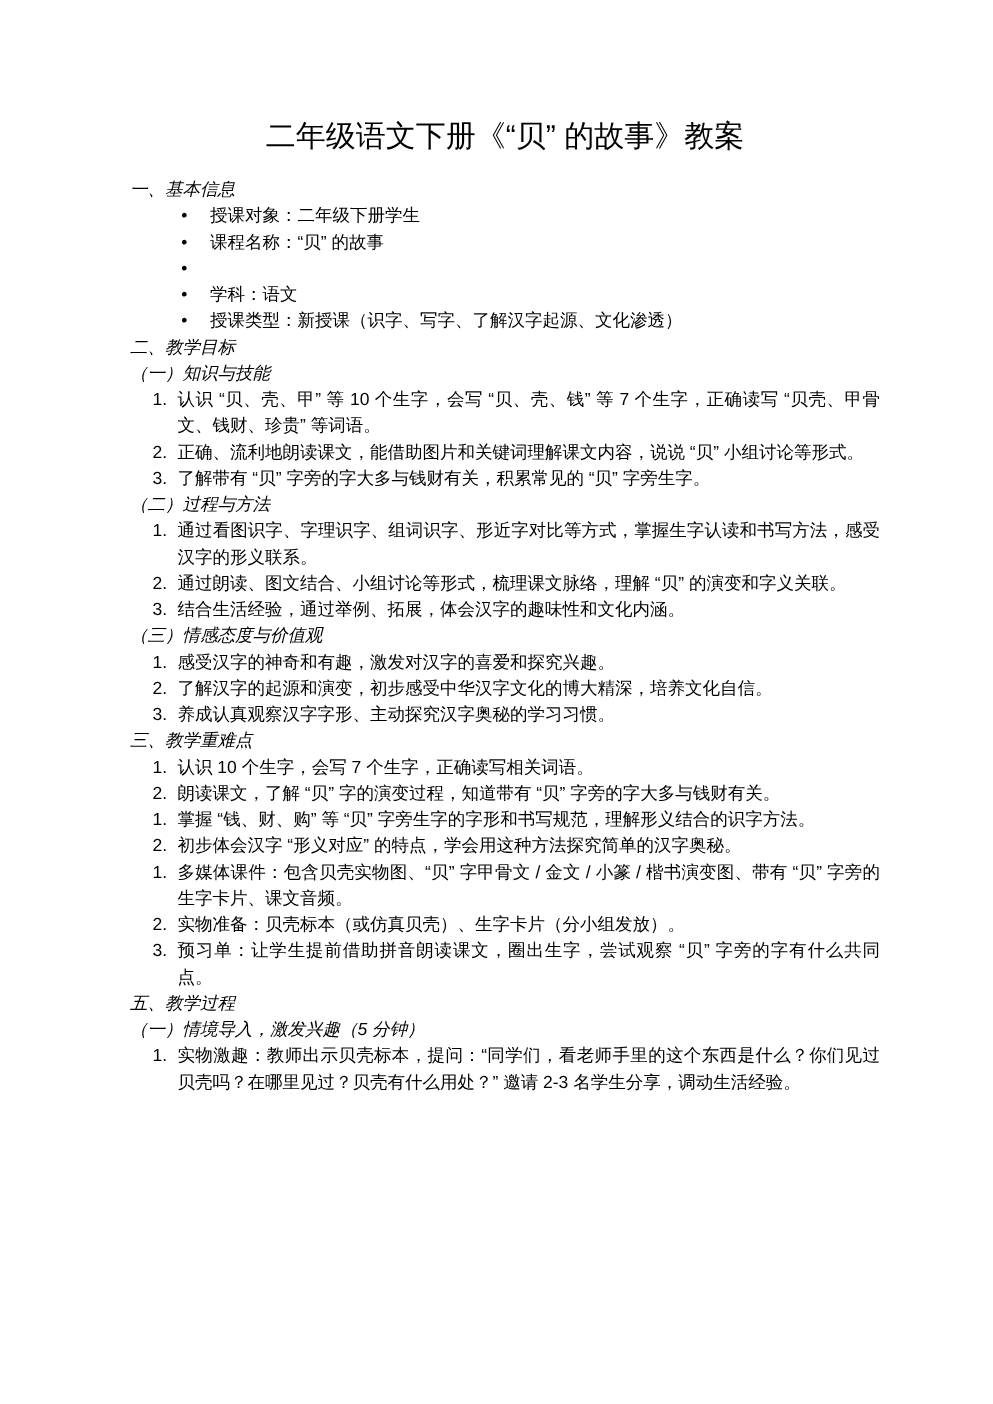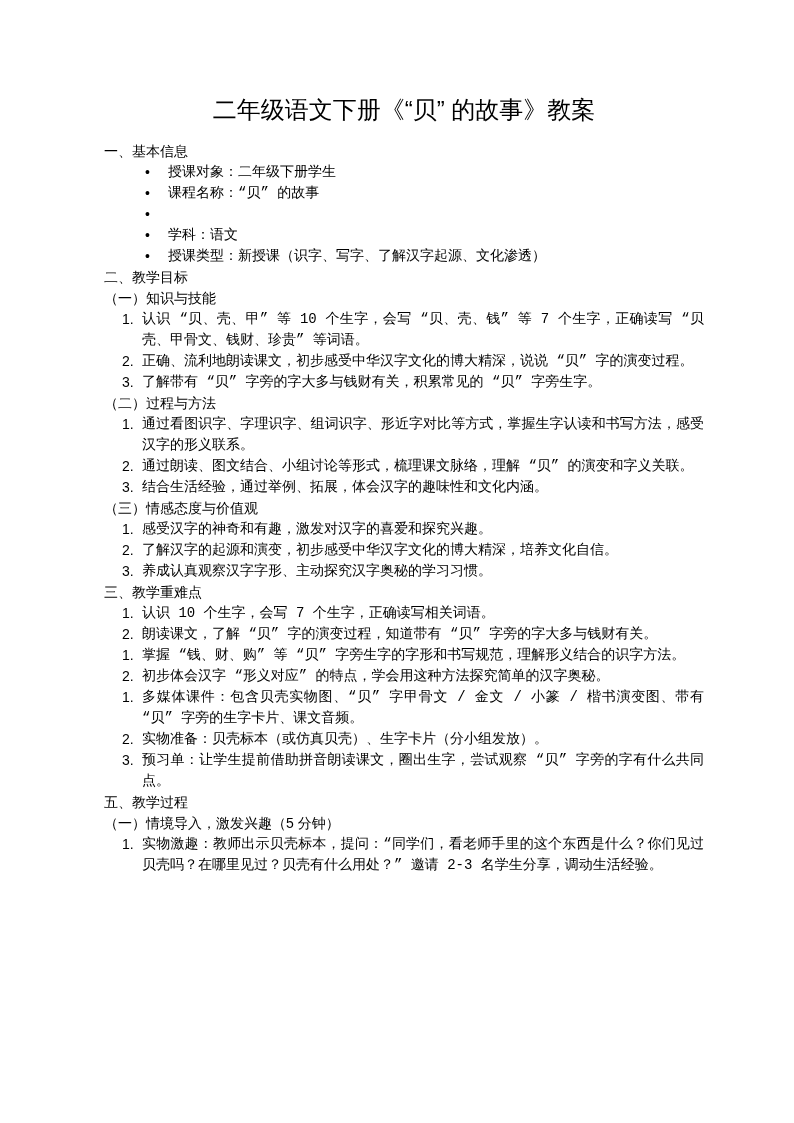--- a/index.html
+++ b/index.html
@@ -24,20 +24,21 @@
     font-size: 24px;
     line-height: 31px;
     font-weight: normal;
     text-align: center;
     margin: 0 0 16px 0;
     white-space: nowrap;
   }
   .block-heading,
   .block-subheading {
     line-height: 21px;
+    font-style: italic;
   }
   .bullet-item {
     display: flex;
     padding-left: 41px;
     line-height: 21px;
   }
   .bullet-marker {
     flex: 0 0 23px;
     width: 23px;
   }
@@ -46,21 +47,20 @@
     padding-left: 18px;
     line-height: 21px;
   }
   .num-marker {
     flex: 0 0 20px;
     width: 20px;
   }
   .item-text {
     flex: 1;
     text-align: justify;
-    font-family: Liberation Mono, monospace;
   }
 </style>
 </head>
 <body>
 
 <div class="page">
   <h1 class="doc-title">二年级语文下册《“贝” 的故事》教案</h1>
   <div>
       <div class="block-heading">一、基本信息</div>
       <div class="bullet-item">
@@ -83,21 +83,21 @@
         <span class="item-text">授课类型：新授课（识字、写字、了解汉字起源、文化渗透）</span>
       </div>
       <div class="block-heading">二、教学目标</div>
       <div class="block-subheading">（一）知识与技能</div>
       <div class="num-item">
         <span class="num-marker">1.</span>
         <span class="item-text">认识 “贝、壳、甲” 等 10 个生字，会写 “贝、壳、钱” 等 7 个生字，正确读写 “贝壳、甲骨文、钱财、珍贵” 等词语。</span>
       </div>
       <div class="num-item">
         <span class="num-marker">2.</span>
-        <span class="item-text">正确、流利地朗读课文，初步感受中华汉字文化的博大精深，说说 “贝” 字的演变过程。</span>
+        <span class="item-text">正确、流利地朗读课文，能借助图片和关键词理解课文内容，说说 “贝” 小组讨论等形式。</span>
       </div>
       <div class="num-item">
         <span class="num-marker">3.</span>
         <span class="item-text">了解带有 “贝” 字旁的字大多与钱财有关，积累常见的 “贝” 字旁生字。</span>
       </div>
       <div class="block-subheading">（二）过程与方法</div>
       <div class="num-item">
         <span class="num-marker">1.</span>
         <span class="item-text">通过看图识字、字理识字、组词识字、形近字对比等方式，掌握生字认读和书写方法，感受汉字的形义联系。</span>
       </div>

